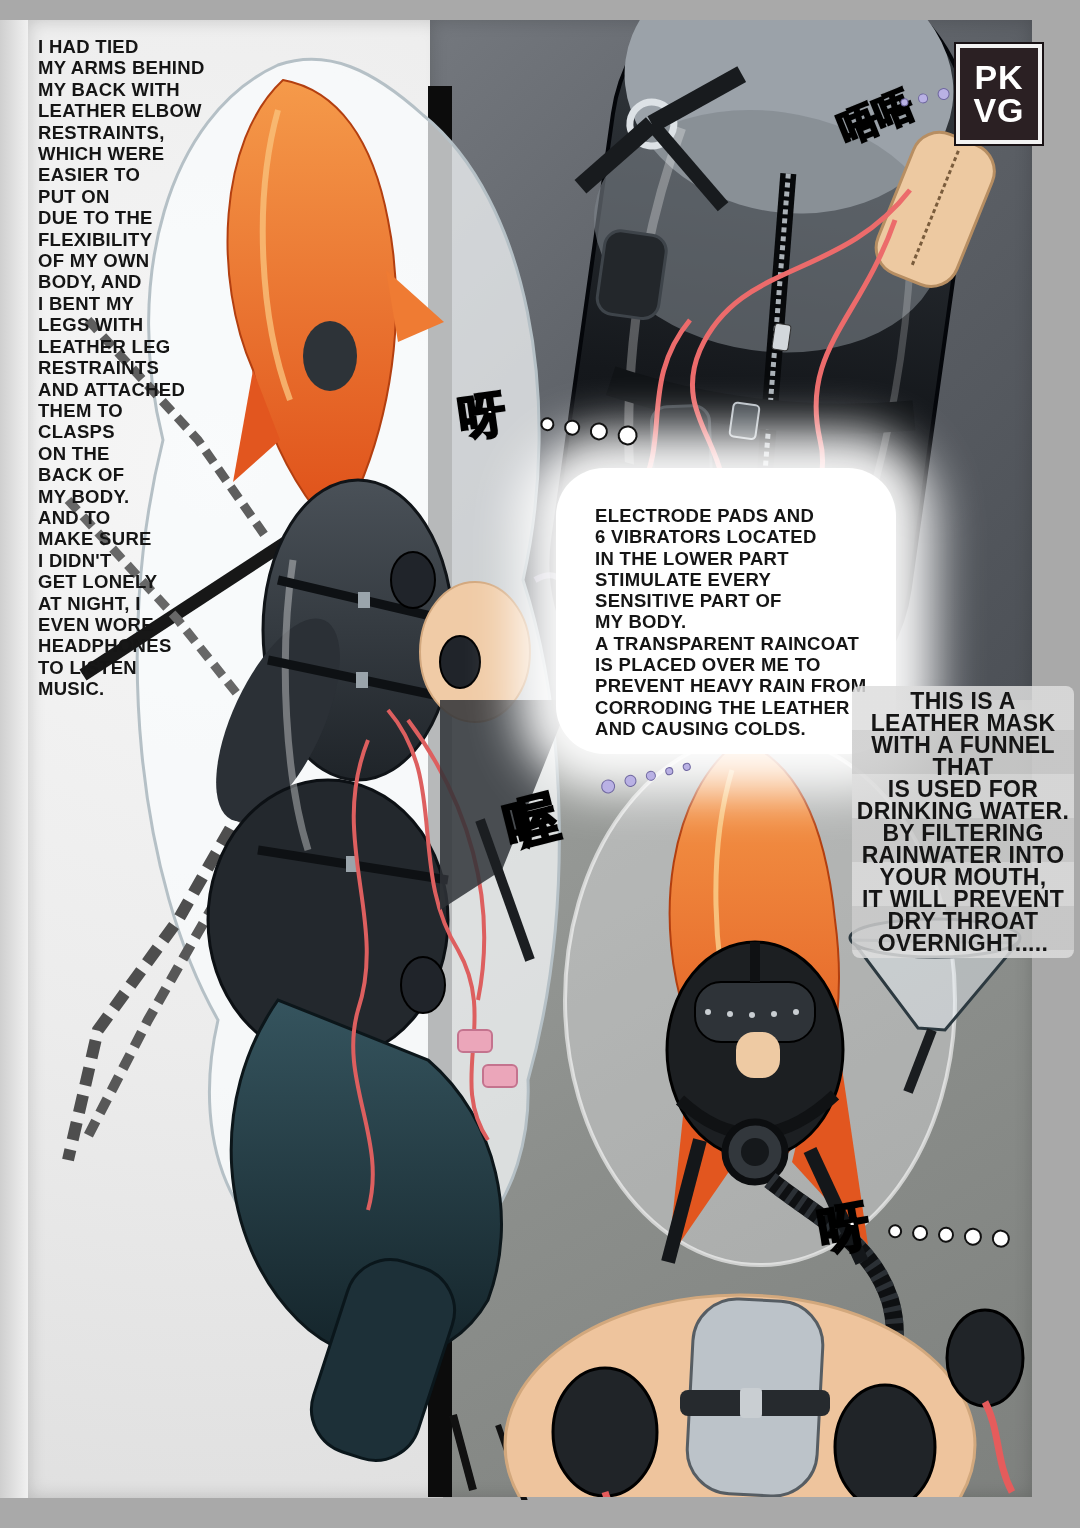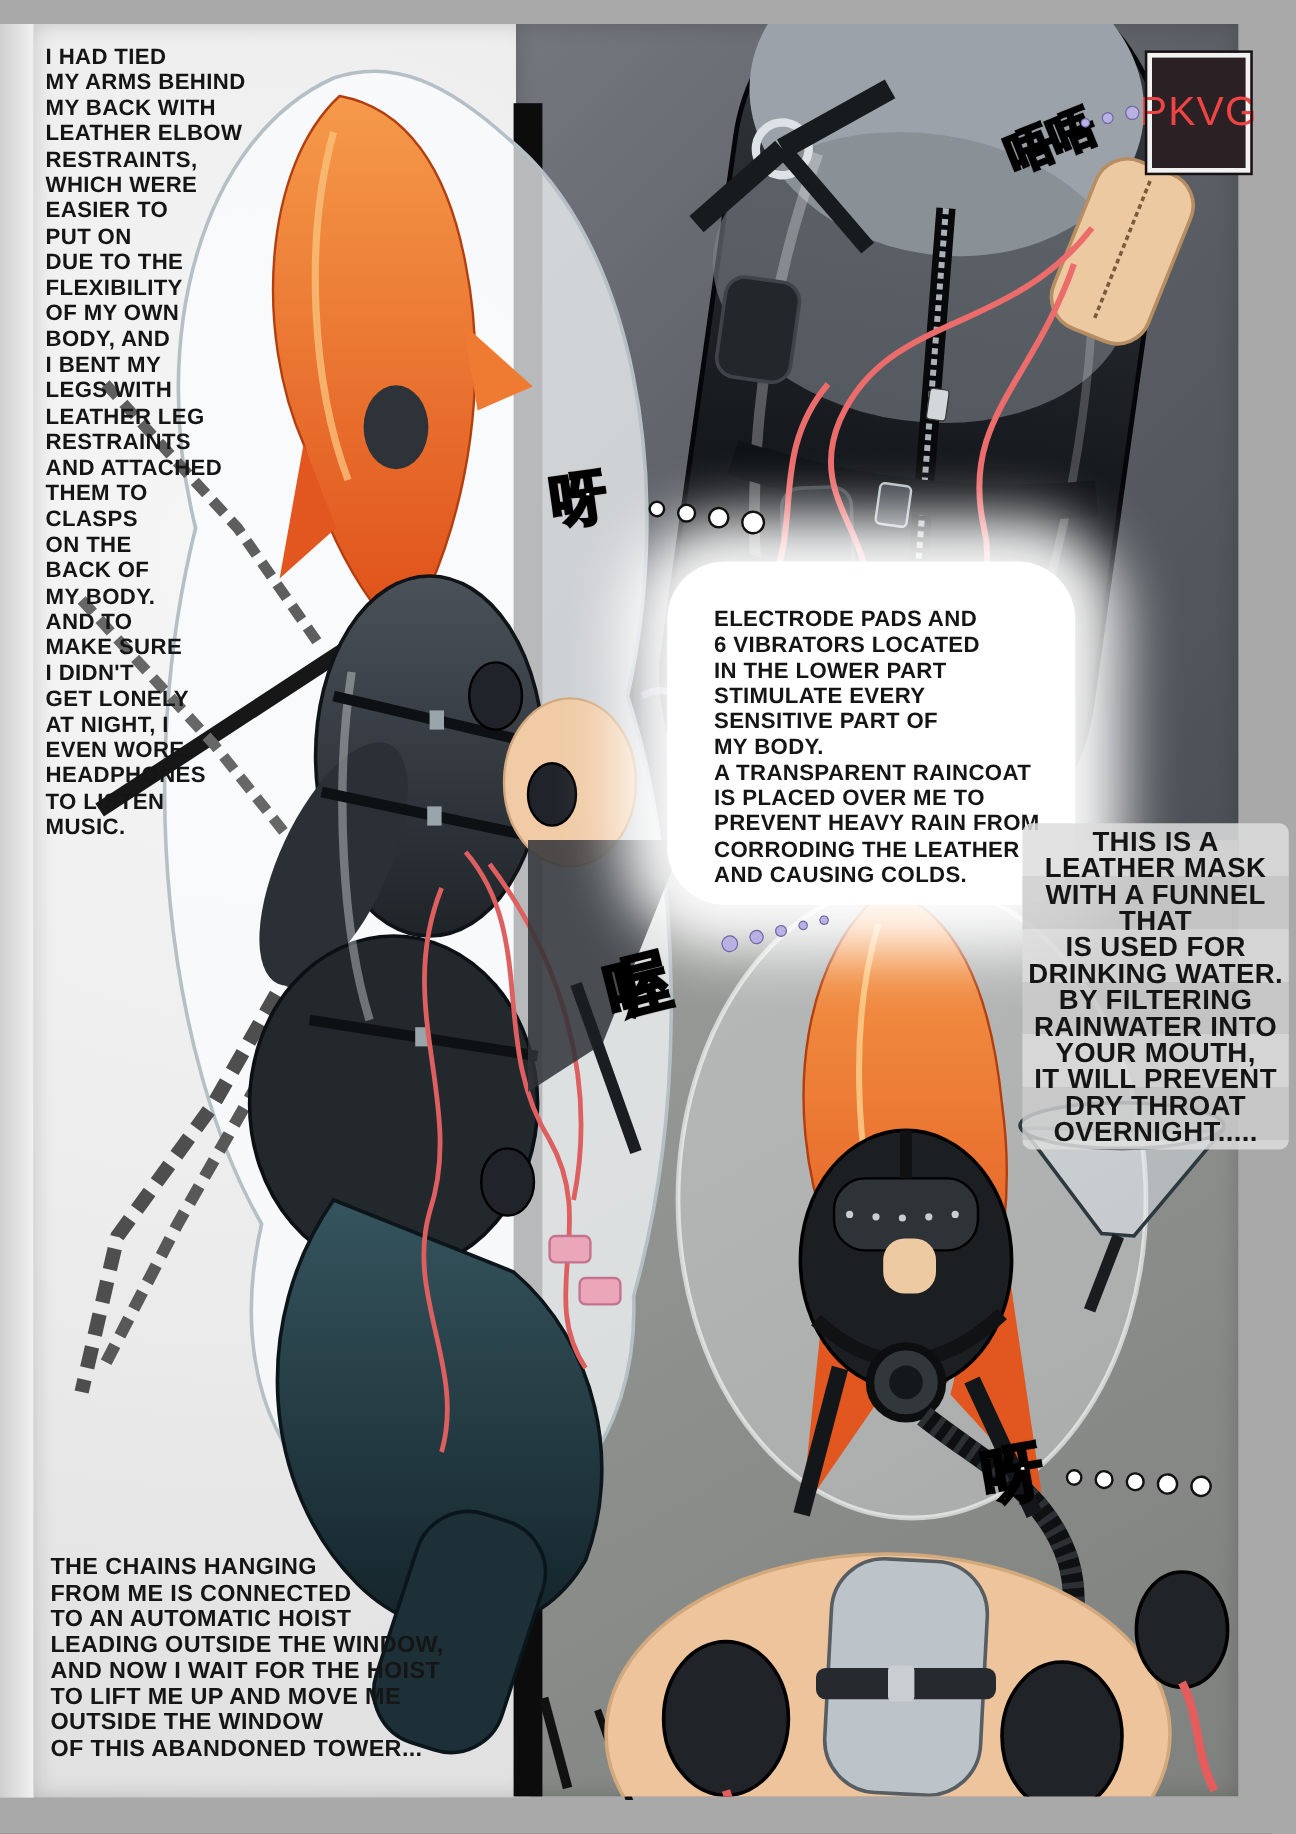--- a/index.html
+++ b/index.html
@@ -27,22 +27,22 @@
   }
   #txt-topleft{left:38px;top:36px;width:200px;font-size:18.5px;line-height:21.4px;}
   #txt-middle{left:595px;top:505px;width:300px;font-size:18.5px;line-height:21.3px;}
   #txt-mask{left:852px;top:686px;width:218px;font-size:23px;line-height:22px;text-align:center;
     background:repeating-linear-gradient(180deg,rgba(221,221,221,.85) 0 44px,rgba(204,204,204,.85) 44px 88px);
     border-radius:8px;padding:4px 2px;}
   #txt-bottomleft{left:42px;top:1296px;width:395px;font-size:19.5px;line-height:21.5px;}
   #logo{
     position:absolute;left:956px;top:44px;width:78px;height:92px;z-index:6;
     background:#2b2023;border:4px solid #f2f2f2;outline:2px solid #181114;
-    display:flex;flex-direction:row;align-items:center;justify-content:center;
-    color:#ef4444;font-weight:400;font-size:34px;line-height:.98;letter-spacing:1px;
+    display:flex;flex-direction:column;align-items:center;justify-content:center;
+    color:#ffffff;font-weight:700;font-size:34px;line-height:.98;letter-spacing:1px;
   }
   .sfx{position:absolute;z-index:6;font-weight:800;
     -webkit-text-stroke:2.5px #000;text-shadow:0 0 2px #000;}
   #sfx-muffle{left:838px;top:92px;font-size:38px;color:#b9b1e4;transform:rotate(-22deg);}
   #sfx-gasp-top{left:458px;top:384px;font-size:48px;color:#fff;transform:rotate(-8deg);}
   #sfx-drink{left:505px;top:786px;font-size:54px;color:#b9b1e4;transform:rotate(-14deg);}
   #sfx-gasp-bottom{left:818px;top:1194px;font-size:52px;color:#fff;transform:rotate(-10deg);}
   .dots{position:absolute;z-index:6;display:flex;align-items:center;gap:10px;}
   .dots span{display:inline-block;border-radius:50%;}
   .dots.white span{background:#fff;border:2.5px solid #111;}
@@ -273,28 +273,20 @@
 LEATHER MASK
 WITH A FUNNEL THAT
 IS USED FOR
 DRINKING WATER.
 BY FILTERING
 RAINWATER INTO
 YOUR MOUTH,
 IT WILL PREVENT
 DRY THROAT
 OVERNIGHT.....</div>
-  <div id="txt-bottomleft" class="narration">THE CHAINS HANGING
-FROM ME IS CONNECTED
-TO AN AUTOMATIC HOIST
-LEADING OUTSIDE THE WINDOW,
-AND NOW I WAIT FOR THE HOIST
-TO LIFT ME UP AND MOVE ME
-OUTSIDE THE WINDOW
-OF THIS ABANDONED TOWER...</div>
 
   <div id="logo">
     <span>PK</span>
     <span>VG</span>
   </div>
 
   <div id="sfx-muffle" class="sfx">唔唔</div>
   <div id="sfx-gasp-top" class="sfx">呀</div>
   <div id="sfx-drink" class="sfx">喔</div>
   <div id="sfx-gasp-bottom" class="sfx">呀</div>

